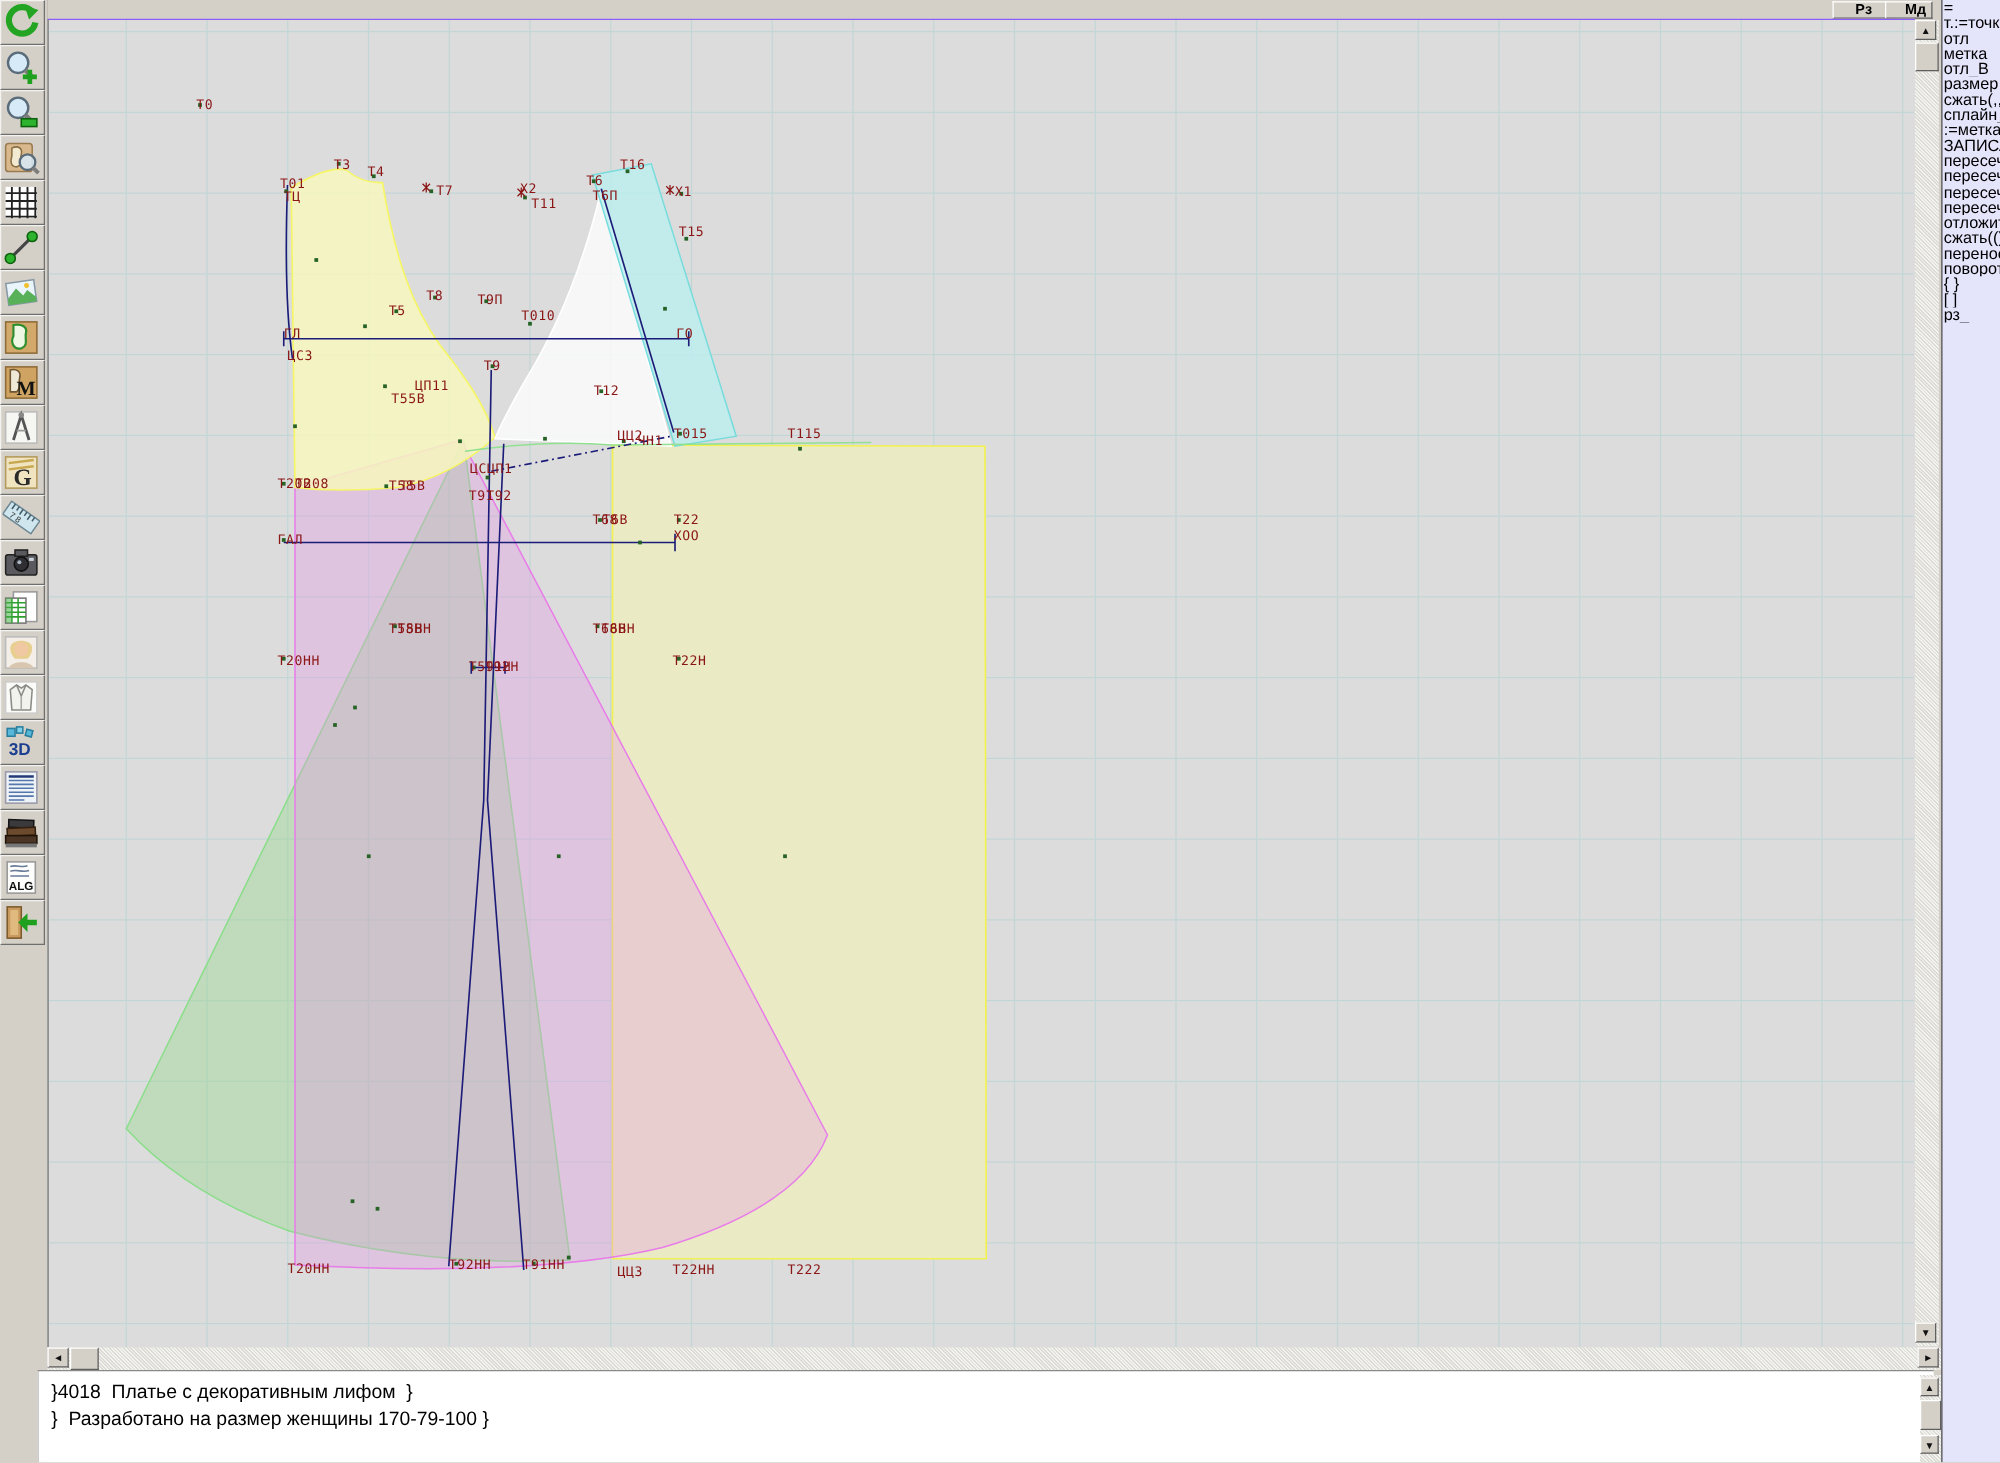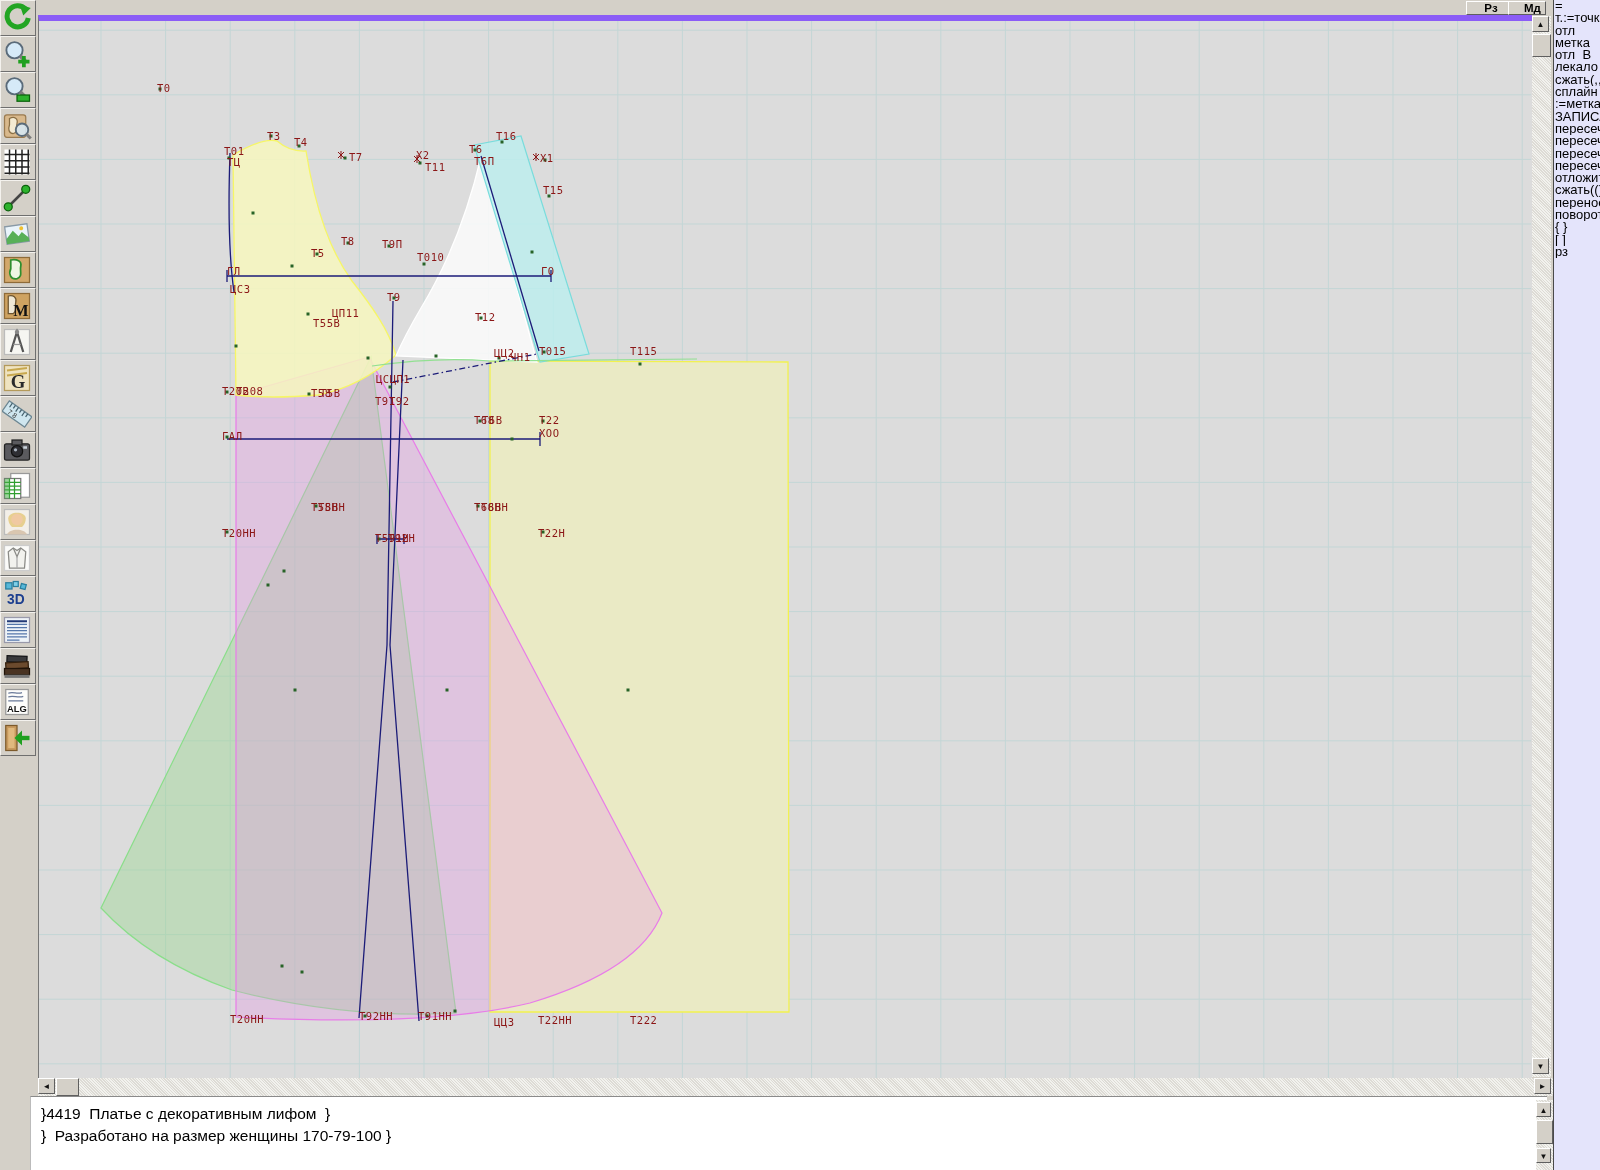--- a/index.html
+++ b/index.html
@@ -14,21 +14,21 @@
   .tool-btn svg{width:30px;height:30px;display:block;}
   
   #topbar{position:absolute;left:38px;top:0;width:1515px;height:16px;background:#d4d0c8;}
   .tb-btn{position:absolute;top:1px;height:14px;background:#d4d0c8;
           border-top:1px solid #fff;border-left:1px solid #fff;
           border-right:1px solid #5f5f5f;border-bottom:1px solid #5f5f5f;
           font-family:"Liberation Sans",sans-serif;font-size:11.5px;font-weight:bold;color:#000;
           padding:0 8px;line-height:12px;cursor:pointer;}
   
   #canvas{position:absolute;left:38px;top:15px;width:1493px;height:1062px;background:#dcdcdc;
-          border-top:6px solid #8b5cf6;border-left:1px solid #777;}
+          border-top:1px solid #8b5cf6;border-left:1px solid #777;}
   #pattern-svg{display:block;}
   
   .sb{position:absolute;background:#e7e7e2;
       background-image:repeating-linear-gradient(45deg,#f2f2ee 0 1px,#dddbd5 1px 2px);}
   .sb-btn{position:absolute;background:#d4d0c8;border-top:1px solid #fff;border-left:1px solid #fff;
           border-right:1px solid #5f5f5f;border-bottom:1px solid #5f5f5f;
           font-size:8px;color:#111;text-align:center;cursor:pointer;padding:0;line-height:15px;}
   .sb-thumb{position:absolute;background:#d4d0c8;border-top:1px solid #fff;border-left:1px solid #fff;
             border-right:1px solid #5f5f5f;border-bottom:1px solid #5f5f5f;cursor:grab;}
   
@@ -399,35 +399,35 @@
     <div class="sb-thumb" style="left:0;top:18px;width:17px;height:21px;"></div>
     <button class="sb-btn" style="left:0;top:1042px;width:17px;height:16px;">▼</button>
   </div>
 
   <div class="sb" style="left:38px;top:1078px;width:1515px;height:18px;">
     <button class="sb-btn" style="left:0;top:0;width:17px;height:16px;">◄</button>
     <div class="sb-thumb" style="left:18px;top:0;width:21px;height:16px;"></div>
     <button class="sb-btn" style="left:1496px;top:0;width:17px;height:16px;">►</button>
   </div>
 
-  <div id="status"><div class="status-line">}4419  Платье с декоративным лифом  }</div><div class="status-line">}  Разработано на размер женщины 170-79-100 }</div></div>
+  <div id="status"><div class="status-line">}4018  Платье с декоративным лифом  }</div><div class="status-line">}  Разработано на размер женщины 170-79-100 }</div></div>
 
   <div class="sb" style="left:1536px;top:1100px;width:17px;height:70px;">
     <button class="sb-btn" style="left:0;top:2px;width:15px;height:15px;">▲</button>
     <div class="sb-thumb" style="left:0;top:20px;width:15px;height:22px;"></div>
     <button class="sb-btn" style="left:0;top:48px;width:15px;height:15px;">▼</button>
   </div>
 
   <div id="sidebar">
       <div class="side-item">=</div>
       <div class="side-item">т.:=точка</div>
       <div class="side-item">отл</div>
       <div class="side-item">метка</div>
       <div class="side-item">отл_В</div>
-      <div class="side-item">лекало</div>
+      <div class="side-item">размер</div>
       <div class="side-item">сжать(,,,)</div>
       <div class="side-item">сплайн_</div>
       <div class="side-item">:=метка</div>
       <div class="side-item">ЗАПИСА</div>
       <div class="side-item">пересеч</div>
       <div class="side-item">пересеч</div>
       <div class="side-item">пересеч</div>
       <div class="side-item">пересеч</div>
       <div class="side-item">отложит</div>
       <div class="side-item">сжать(()</div>

